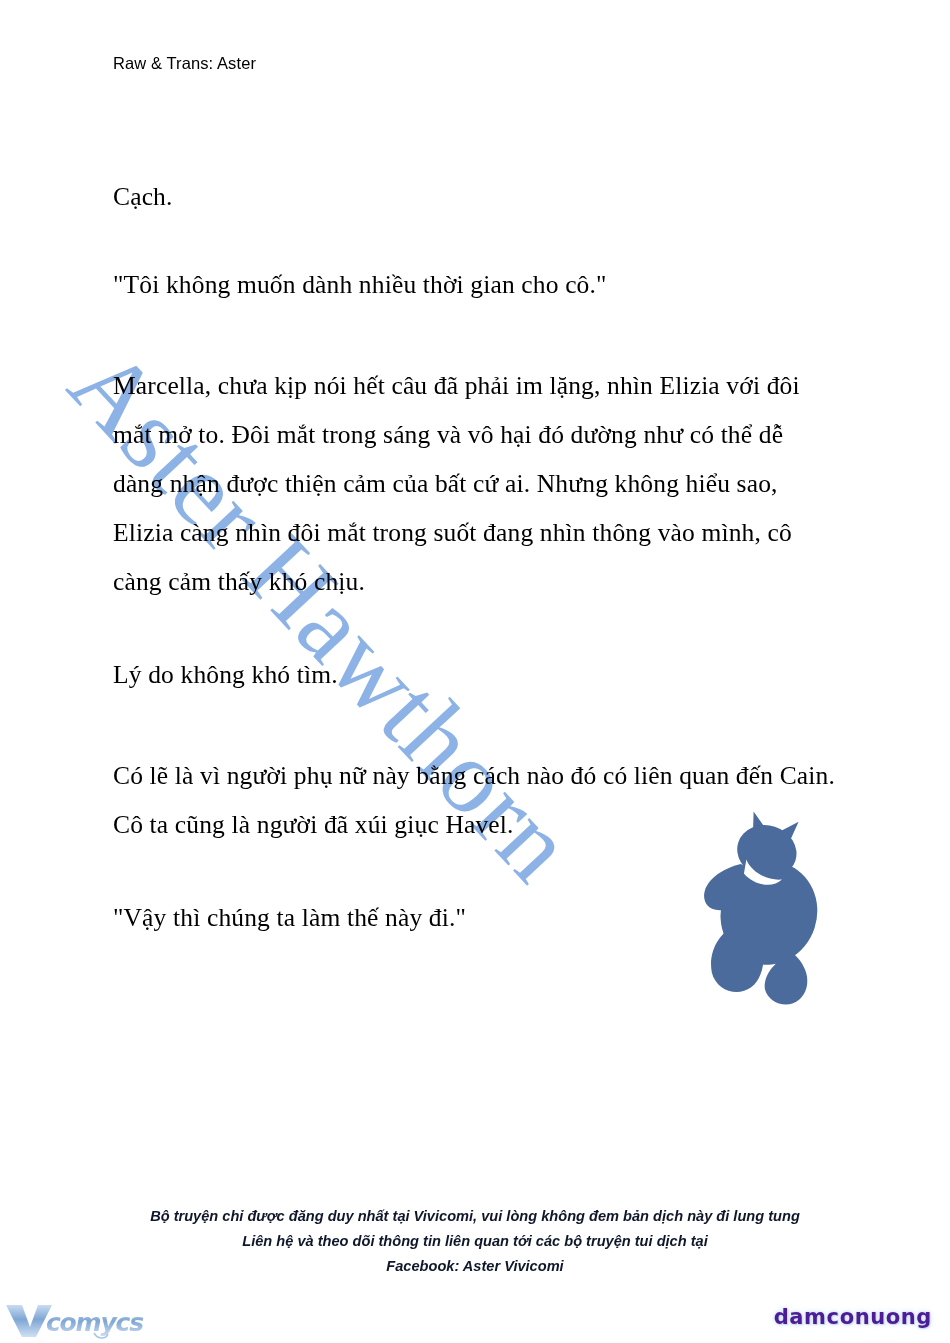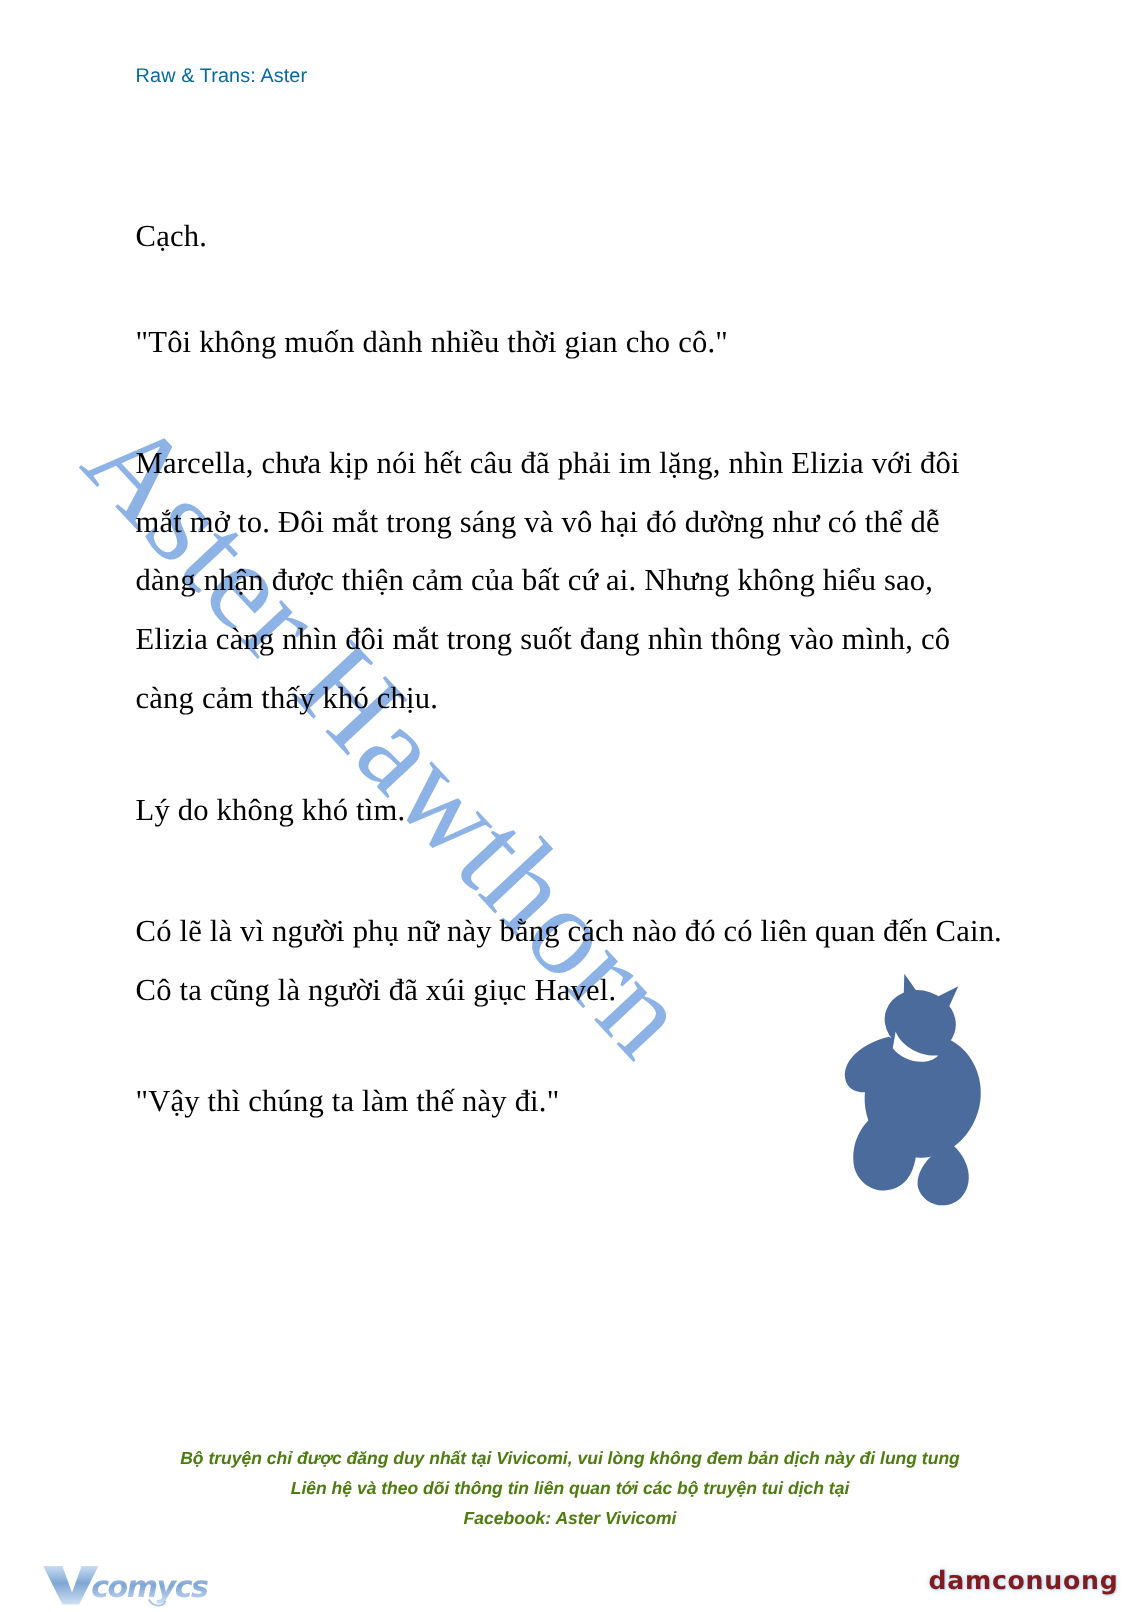--- a/index.html
+++ b/index.html
@@ -18,21 +18,21 @@
     overflow: hidden;
   }
 
   
   .doc-header {
     position: absolute;
     left: 113px;
     top: 54px;
     font-family: "Liberation Sans", "DejaVu Sans", sans-serif;
     font-size: 16.5px;
-    color: #0369a1;
+    color: #000000;
     letter-spacing: 0.1px;
     white-space: nowrap;
   }
 
   
   .watermark {
     position: absolute;
     left: 128px;
     top: 330px;
     width: 760px;
@@ -84,46 +84,46 @@
     position: absolute;
     left: 0;
     top: 1204px;
     width: 950px;
     text-align: center;
     font-family: "Liberation Sans", "DejaVu Sans", sans-serif;
     font-style: italic;
     font-weight: bold;
     font-size: 14.6px;
     line-height: 25px;
-    color: #4d7c0f;
+    color: #0f172a;
     z-index: 5;
   }
   .footer-note div { white-space: nowrap; }
 
   
   .brand-logo {
     position: absolute;
-    left: 32px;
+    left: 2px;
     top: 1299px;
     z-index: 6;
     width: 145px;
     height: 42px;
     text-align: center;
   }
   .brand-logo svg { display: block; }
 
   .corner-watermark {
     position: absolute;
     right: 18px;
     top: 1305px;
     font-family: "DejaVu Sans", "Liberation Sans", sans-serif;
     font-size: 21px;
     font-weight: bold;
     letter-spacing: 0.6px;
-    color: #7f1d1d;
+    color: #4c1d95;
     text-shadow:
       0 0 2px #c5d7ef,
       0 0 5px #d9e6f7,
       0 0 10px #e8f0fb,
       1px 1px 1px #bdd0ea;
     z-index: 6;
     white-space: nowrap;
   }
 </style>
 </head>

